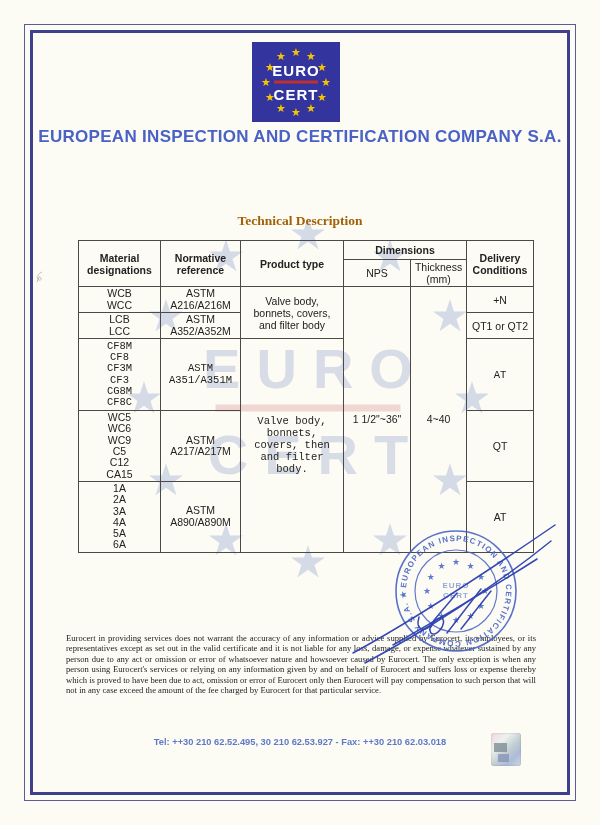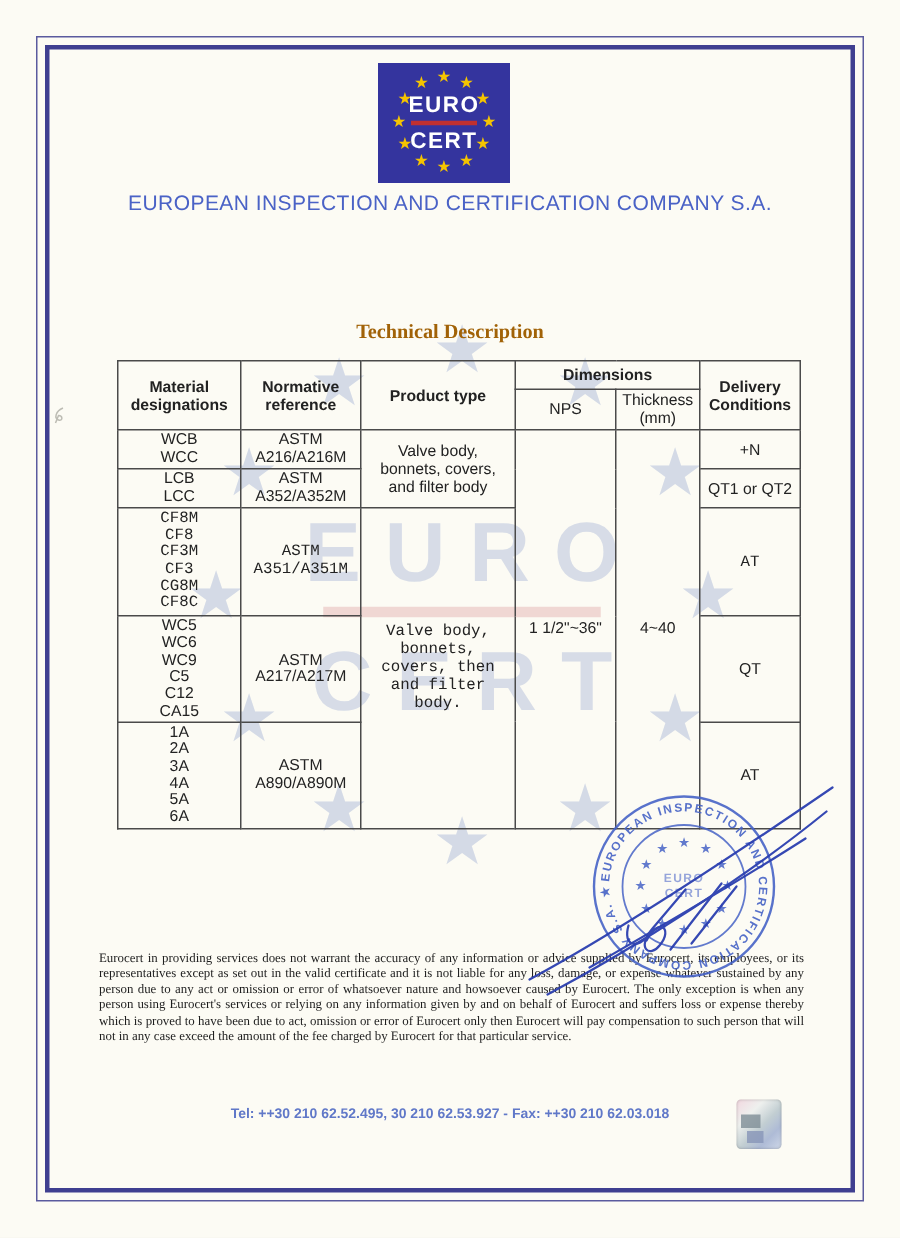--- a/index.html
+++ b/index.html
@@ -15,21 +15,21 @@
   .logo { position:absolute; left:252px; top:42px; width:88px; height:80px; background:#34349e; }
   .star-ring { position:absolute; inset:0; }
   .ring-star { position:absolute; transform:translate(-50%,-50%); line-height:1; }
   .logo .ring-star { color:#f5c400; }
   .logo-text { position:absolute; left:0; top:50%; width:100%; transform:translateY(-50%);
                text-align:center; color:#fff; font-weight:bold; }
   .logo-euro, .logo-cert { font-size:15px; letter-spacing:1px; }
   .logo-divider { width:44px; height:3px; background:#c03030; margin:2px auto; }
 
   .company-name { position:absolute; top:127px; left:0; width:100%; text-align:center;
-                  color:#4a62c6; font-weight:normal; font-size:14px; letter-spacing:0.3px; }
+                  color:#4a62c6; font-weight:bold; font-size:17px; letter-spacing:0.3px; }
 
   
   .cert-box { position:absolute; left:328px; top:179px; width:192px; height:21px;
               border:2px solid #141414; background:#fdfcf6; display:flex;
               align-items:center; justify-content:center;
               font-family:"Liberation Serif", serif; font-size:11px; white-space:pre; }
   .cert-box .lbl { font-weight:bold; }
 
   .doc-title { position:absolute; top:213px; left:0; width:100%; text-align:center;
                font-family:"Liberation Serif", serif; font-weight:bold; font-size:13.5px; color:#a16207; }

